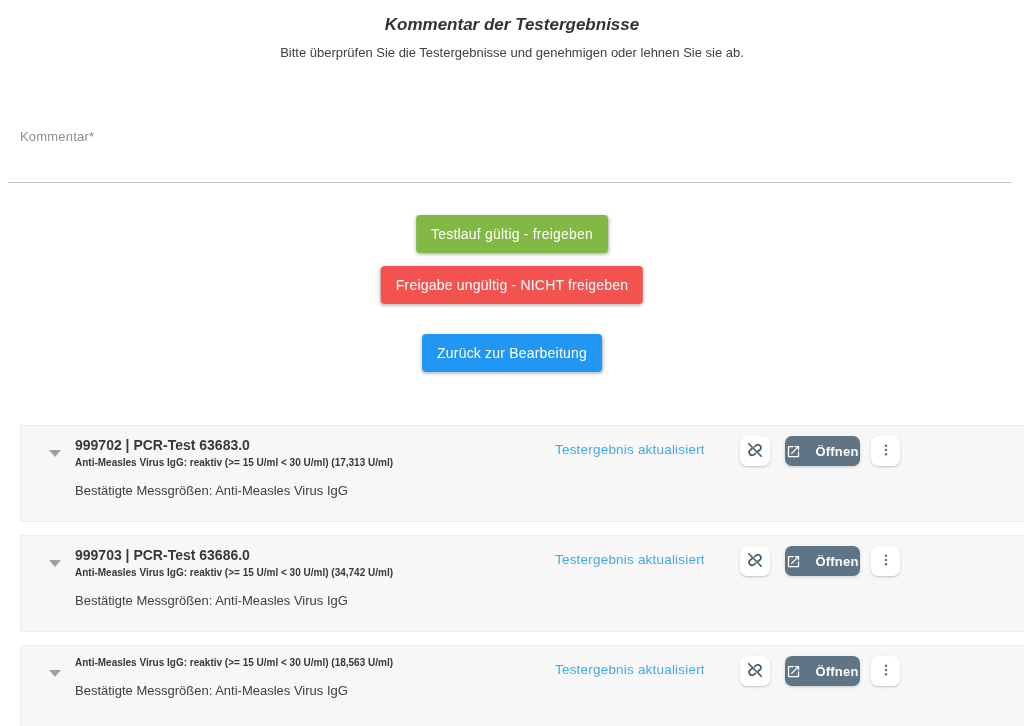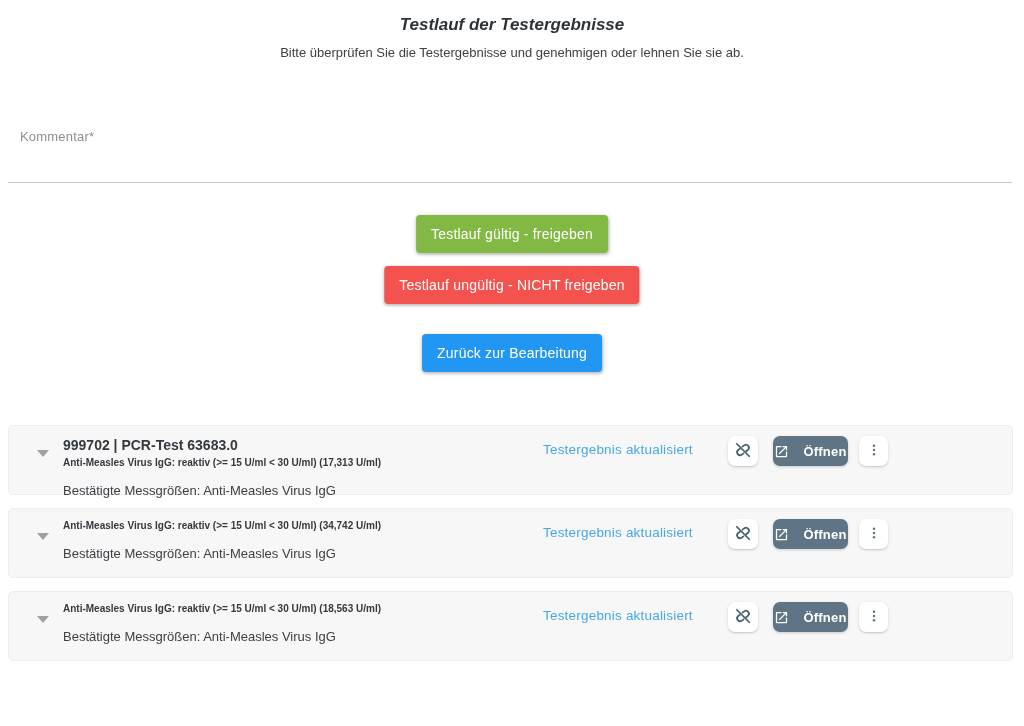--- a/index.html
+++ b/index.html
@@ -51,25 +51,26 @@
     cursor: pointer; white-space: nowrap;
   }
   .btn-approve { top: 215px; background: #82b944; }
   .btn-reject  { top: 266px; background: #f3524e; }
   .btn-back    { top: 334px; background: #2196f3; }
 
   
   .result-list { position: absolute; top: 425px; left: 8px; width: 1005px; }
   .result-card {
     position: relative;
-    width: 1005px; height: 70px;
+    width: 1005px; height: 97px;
     margin-bottom: 13px;
     background: #f7f7f8;
     border: 1px solid #ededee;
-    border-radius: 5px;
+    border-radius: 0;
+    margin-left: 12px;
   }
   .chevron {
     position: absolute; left: 27px; top: 18px;
     width: 14px; height: 9px; display: block; cursor: pointer;
   }
   .card-text { position: absolute; left: 54px; top: 11px; }
   .result-title   { font-size: 14px; font-weight: 700; margin-bottom: 4px; color: #34393d; }
   .result-value   { font-size: 10px; font-weight: 700; margin-bottom: 15px; color: #34393d; }
   .result-confirmed { font-size: 13px; font-weight: 400; color: #3c4145; }
 
@@ -96,28 +97,28 @@
     font-family: "Liberation Sans", sans-serif;
     font-size: 13px; font-weight: 700; letter-spacing: .2px;
     display: flex; align-items: center; justify-content: center; gap: 14px;
     box-shadow: 0 1px 3px rgba(0,0,0,.18);
     cursor: pointer;
   }
 </style>
 </head>
 <body>
 
-<div class="page-title">Testlauf der Testergebnisse</div>
+<div class="page-title">Kommentar der Testergebnisse</div>
 <div class="page-subtitle">Bitte überprüfen Sie die Testergebnisse und genehmigen oder lehnen Sie sie ab.</div>
 
 <label class="comment-label">Kommentar*</label>
 <input class="comment-input" value="" style="">
 
 <button class="action-btn btn-approve">Testlauf gültig - freigeben</button>
-<button class="action-btn btn-reject">Testlauf ungültig - NICHT freigeben</button>
+<button class="action-btn btn-reject">Freigabe ungültig - NICHT freigeben</button>
 <button class="action-btn btn-back">Zurück zur Bearbeitung</button>
 
 <div class="result-list">
 
   <div class="result-card">
     <span class="chevron">
       <svg width="14" height="9" viewBox="0 0 14 9">
           <path d="M1 1 h12 L7 8 Z" fill="#9da1a6"></path>
         </svg>
     </span>
@@ -157,20 +158,21 @@
     </button>
   </div>
 
   <div class="result-card">
     <span class="chevron">
       <svg width="14" height="9" viewBox="0 0 14 9">
           <path d="M1 1 h12 L7 8 Z" fill="#9da1a6"></path>
         </svg>
     </span>
     <div class="card-text">
+      <div class="result-title">999703 | PCR-Test 63686.0</div>
       <div class="result-value">Anti-Measles Virus IgG: reaktiv (&gt;= 15 U/ml &lt; 30 U/ml) (34,742 U/ml)</div>
       <div class="result-confirmed">Bestätigte Messgrößen: Anti-Measles Virus IgG</div>
     </div>
     <span class="status-text">Testergebnis aktualisiert</span>
     <button class="icon-btn btn-unlink">
       <span>
         <svg viewBox="0 0 24 24" width="20" height="20">
           <g transform="rotate(-38 12 12)" fill="none" stroke="#4a5f6d" stroke-width="2.1" stroke-linecap="round">
             <path d="M10 8.5 H7.5 a3.5 3.5 0 0 0 0 7 H10"></path>
             <path d="M14 8.5 h2.5 a3.5 3.5 0 0 1 0 7 H14"></path>

